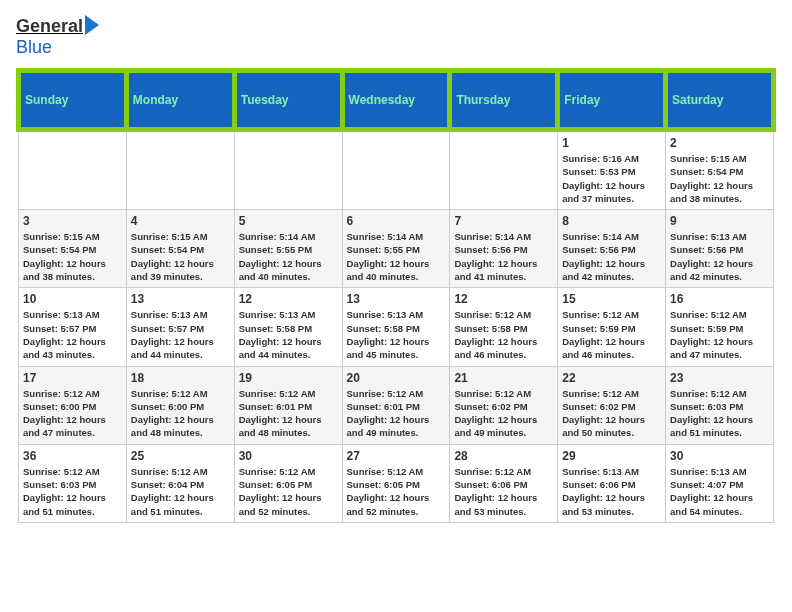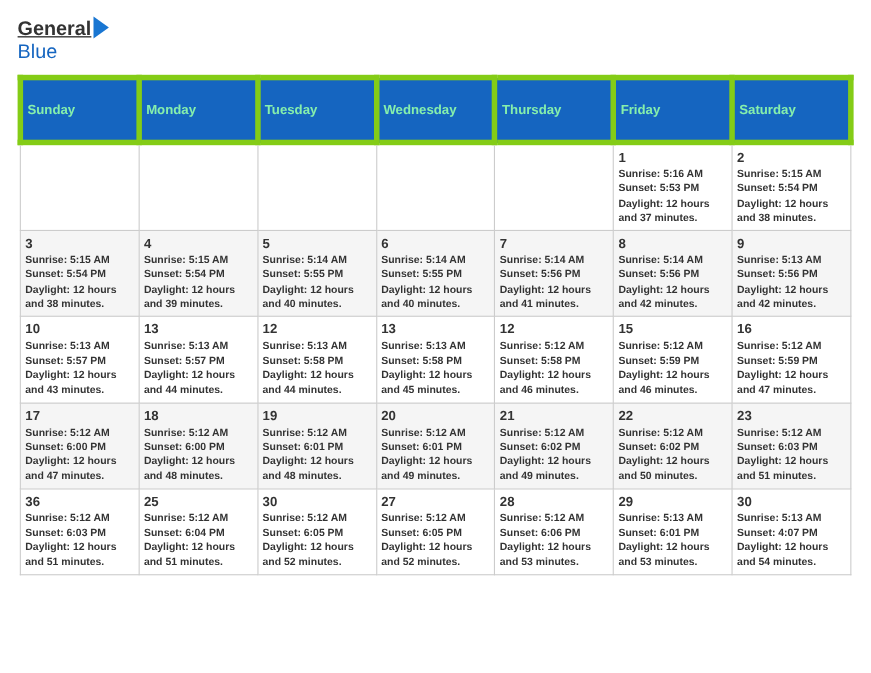--- a/index.html
+++ b/index.html
@@ -333,21 +333,21 @@
         <td>
           <span class="day-number">28</span>
           <div class="day-info">Sunrise: 5:12 AM
 Sunset: 6:06 PM
 Daylight: 12 hours
 and 53 minutes.</div>
         </td>
         <td>
           <span class="day-number">29</span>
           <div class="day-info">Sunrise: 5:13 AM
-Sunset: 6:01 PM
+Sunset: 6:06 PM
 Daylight: 12 hours
 and 53 minutes.</div>
         </td>
         <td>
           <span class="day-number">30</span>
           <div class="day-info">Sunrise: 5:13 AM
 Sunset: 4:07 PM
 Daylight: 12 hours
 and 54 minutes.</div>
         </td>

